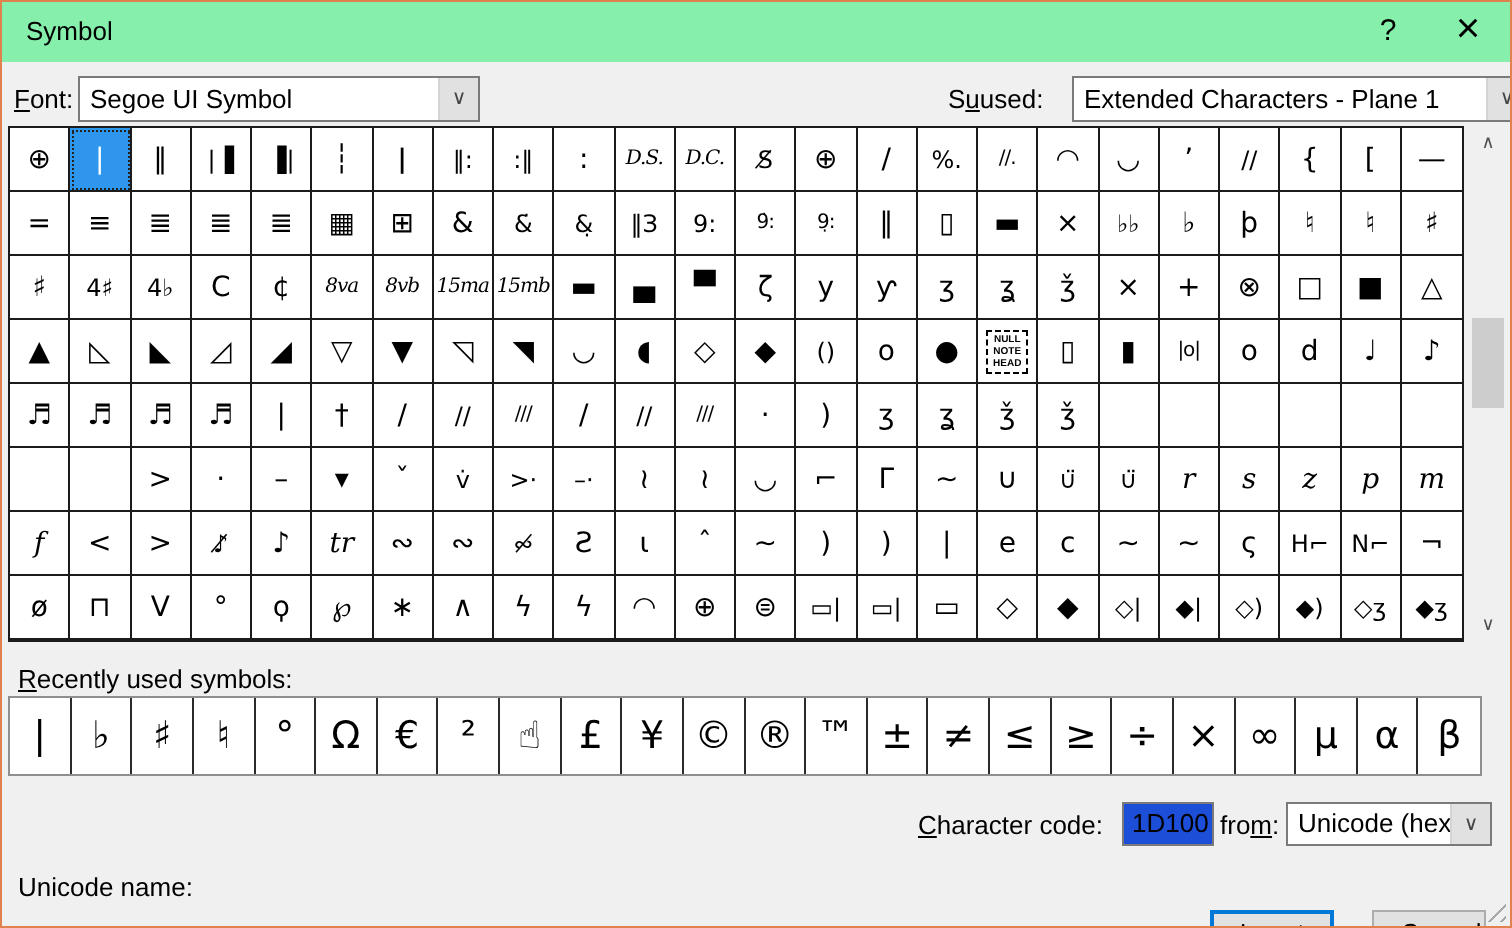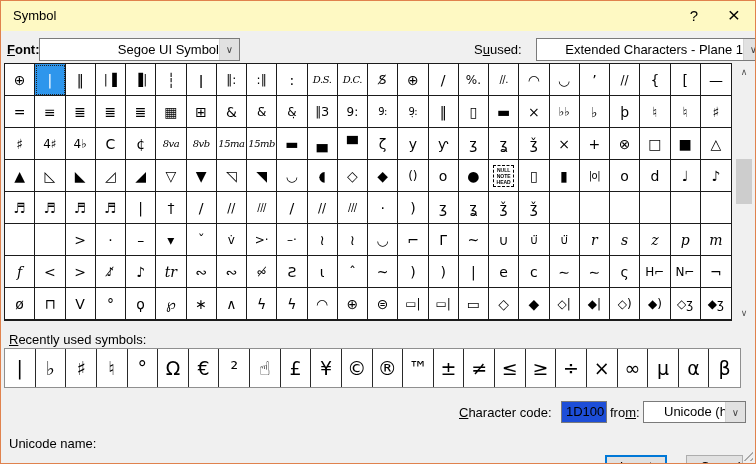--- a/index.html
+++ b/index.html
@@ -6,35 +6,35 @@
   html,body { background:#fff; }
   .dialog {
     position: relative;
     width: 756px; height: 464px;
     border: 1px solid var(--window_border, #e0824d);
     background: #f0f0f0;
     font-family: "Liberation Sans", "DejaVu Sans", sans-serif;
     font-size: 13px; color: #000;
     overflow: hidden;
   }
-  .titlebar { position:absolute; left:0; top:0; width:100%; height:30px; background:#fef9c3; }
+  .titlebar { position:absolute; left:0; top:0; width:100%; height:30px; background:#86efac; }
   .title { position:absolute; left:12px; top:0; line-height:30px; }
   .cap-btn { position:absolute; top:0; height:30px; text-align:center; cursor:default; }
   .help-btn { left:678px; width:30px; line-height:30px; font-size:15px; }
   .close-btn { left:712px; width:42px; line-height:27px; font-size:21px; font-weight:300; }
 
   .lbl { position:absolute; white-space:nowrap; }
   .u { text-decoration: underline; }
 
   .combo { position:absolute; background:#fff; border:1px solid #7a7a7a; display:flex; align-items:stretch; height:23px; }
-  .combo .val { flex:1; padding-left:20px; line-height:21px; white-space:nowrap; overflow:hidden;text-align:right; }
+  .combo .val { flex:1; padding-left:5px; line-height:21px; white-space:nowrap; overflow:hidden; }
   .combo .dd { width:20px; background:#e1e1e1; border-left:1px solid #d4d4d4; display:flex; align-items:center; justify-content:center; font-size:10px; color:#454545; }
   .font-combo { left:38px; top:37px; width:201px; }
   .subset-combo { left:521px; top:37px; width:228px;margin-left:14px; }
-  .font-label { left:6px; top:41px;font-weight:bold; }
+  .font-label { left:6px; top:41px; }
   .subset-label { left:473px; top:41px; }
 
   .grid {
     position:absolute; left:3px; top:62px; width:728px; height:258px;
     background:#fff; border:1px solid #1b1b1b;
     display:grid; grid-template-columns:repeat(24,1fr); grid-template-rows:repeat(8,1fr);
   }
   .cell {
     border-right:1px solid #1b1b1b; border-bottom:1px solid #1b1b1b;
     display:flex; align-items:center; justify-content:center;

